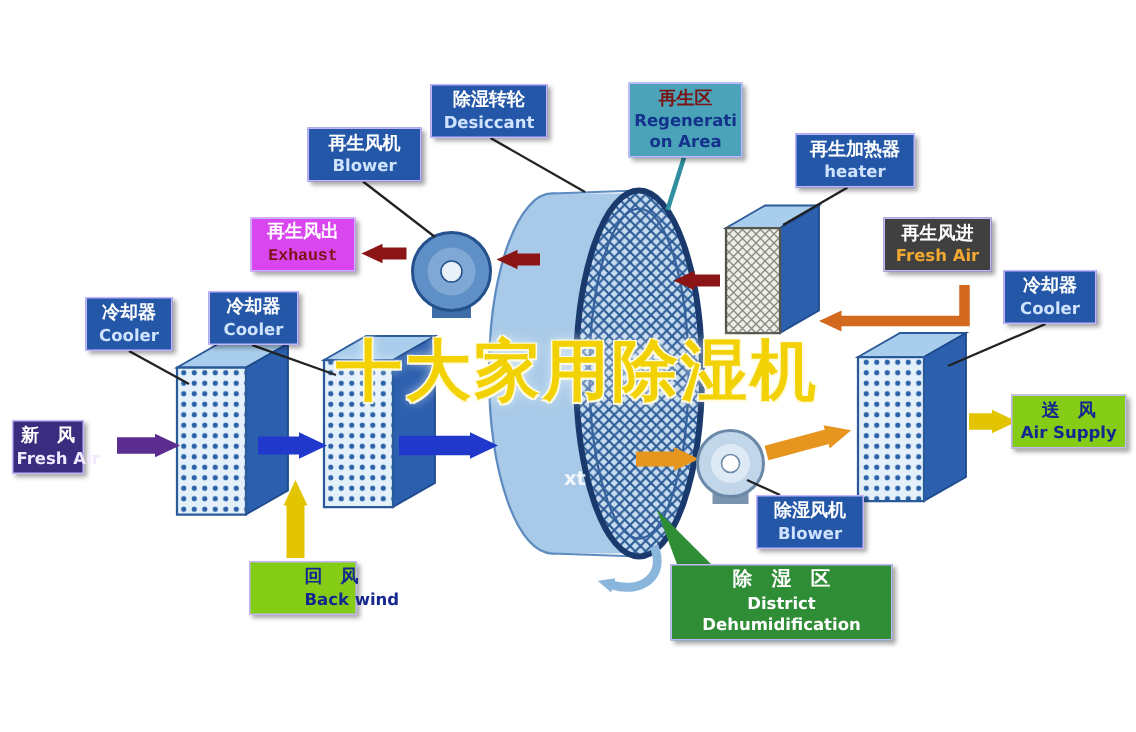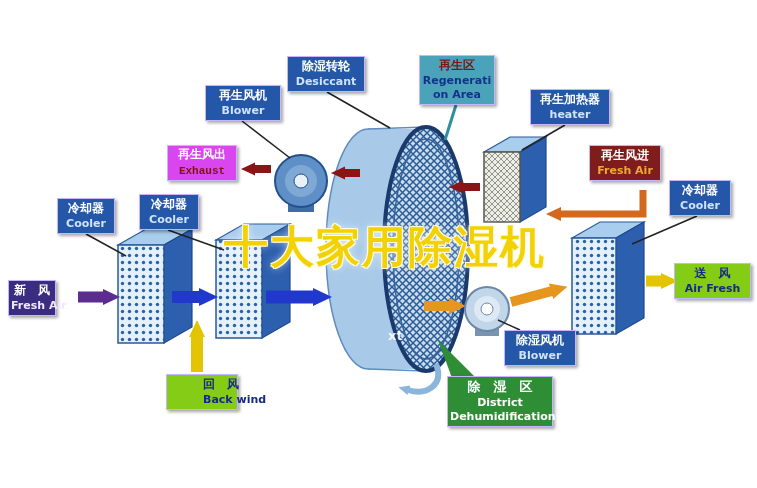--- a/index.html
+++ b/index.html
@@ -21,21 +21,21 @@
   .lbl-blue .en { color:#cfe3ff; }
 
   .lbl-teal { background:#4aa3b8; }
   .lbl-teal .zh { color:#7c1414; }
   .lbl-teal .en { color:#14328c; }
 
   .lbl-tan { background:#d946ef;font-family:Liberation Mono, monospace; }
   .lbl-tan .zh { color:#ffffff; }
   .lbl-tan .en { color:#7c1414; }
 
-  .lbl-rfa { background:#7f1d1d; }
+  .lbl-rfa { background:#404040; }
   .lbl-rfa .zh { color:#ffffff; }
   .lbl-rfa .en { color:#f0a830; }
 
   .lbl-purple { background:#3a2c7e; }
   .lbl-purple .zh { color:#ffffff; }
   .lbl-purple .en { color:#efe8ff; }
 
   .lbl-yellow { background:#84cc16; }
   .lbl-yellow .zh { color:#16278f; }
   .lbl-yellow .en { color:#16278f; }
@@ -44,22 +44,22 @@
   .lbl-green .zh { color:#ffffff; font-size:13px; }
   .lbl-green .en { color:#ffffff; }
 
   .watermark {
     position:absolute; z-index:6; left:224px; top:218px;
     font-size:44px; font-weight:900; letter-spacing:2px;
     color:#f2d205; white-space:nowrap;
     text-shadow:-1px -1px 0 #fffbe0, 1px -1px 0 #fffbe0, -1px 1px 0 #fffbe0, 1px 1px 0 #fffbe0, 0 0 8px rgba(255,255,255,.8);
   }
   .small-mark {
-    position:absolute; z-index:6; left:388px; top:312px;
-    font-size:13px; color:rgba(255,255,255,.85); font-weight:bold;margin-top:16px;
+    position:absolute; z-index:6; left:376px; top:312px;
+    font-size:13px; color:rgba(255,255,255,.85); font-weight:bold;
   }
 </style>
 </head>
 <body>
 
 <div class="stage">
 
   <svg width="757" height="488" viewBox="0 0 757 488">
     <defs>
       <pattern id="dots" width="7" height="7" patternUnits="userSpaceOnUse">
@@ -219,32 +219,32 @@
     <div class="en">Cooler</div>
   </div>
 
   <div class="label lbl-purple" style="left:8px;top:280px;width:48px;">
     <div class="zh">新　风</div>
     <div class="en">Fresh Air</div>
   </div>
 
   <div class="label lbl-yellow" style="left:674px;top:263px;width:77px;">
     <div class="zh">送　风</div>
-    <div class="en">Air Fresh</div>
+    <div class="en">Air Supply</div>
   </div>
 
   <div class="label lbl-yellow" style="left:166px;top:374px;width:72px;padding-left:36px;">
     <div class="zh">回　风</div>
     <div class="en">Back wind</div>
   </div>
 
   <div class="label lbl-blue" style="left:504px;top:330px;width:72px;">
     <div class="zh">除湿风机</div>
     <div class="en">Blower</div>
   </div>
 
-  <div class="label lbl-green" style="left:447px;top:376px;width:106px;text-align:center;">
+  <div class="label lbl-green" style="left:447px;top:376px;width:148px;text-align:center;">
     <div class="zh">除　湿　区</div>
     <div class="en">District</div>
     <div class="en">Dehumidification</div>
   </div>
 
 </div>
 
 </body></html>

